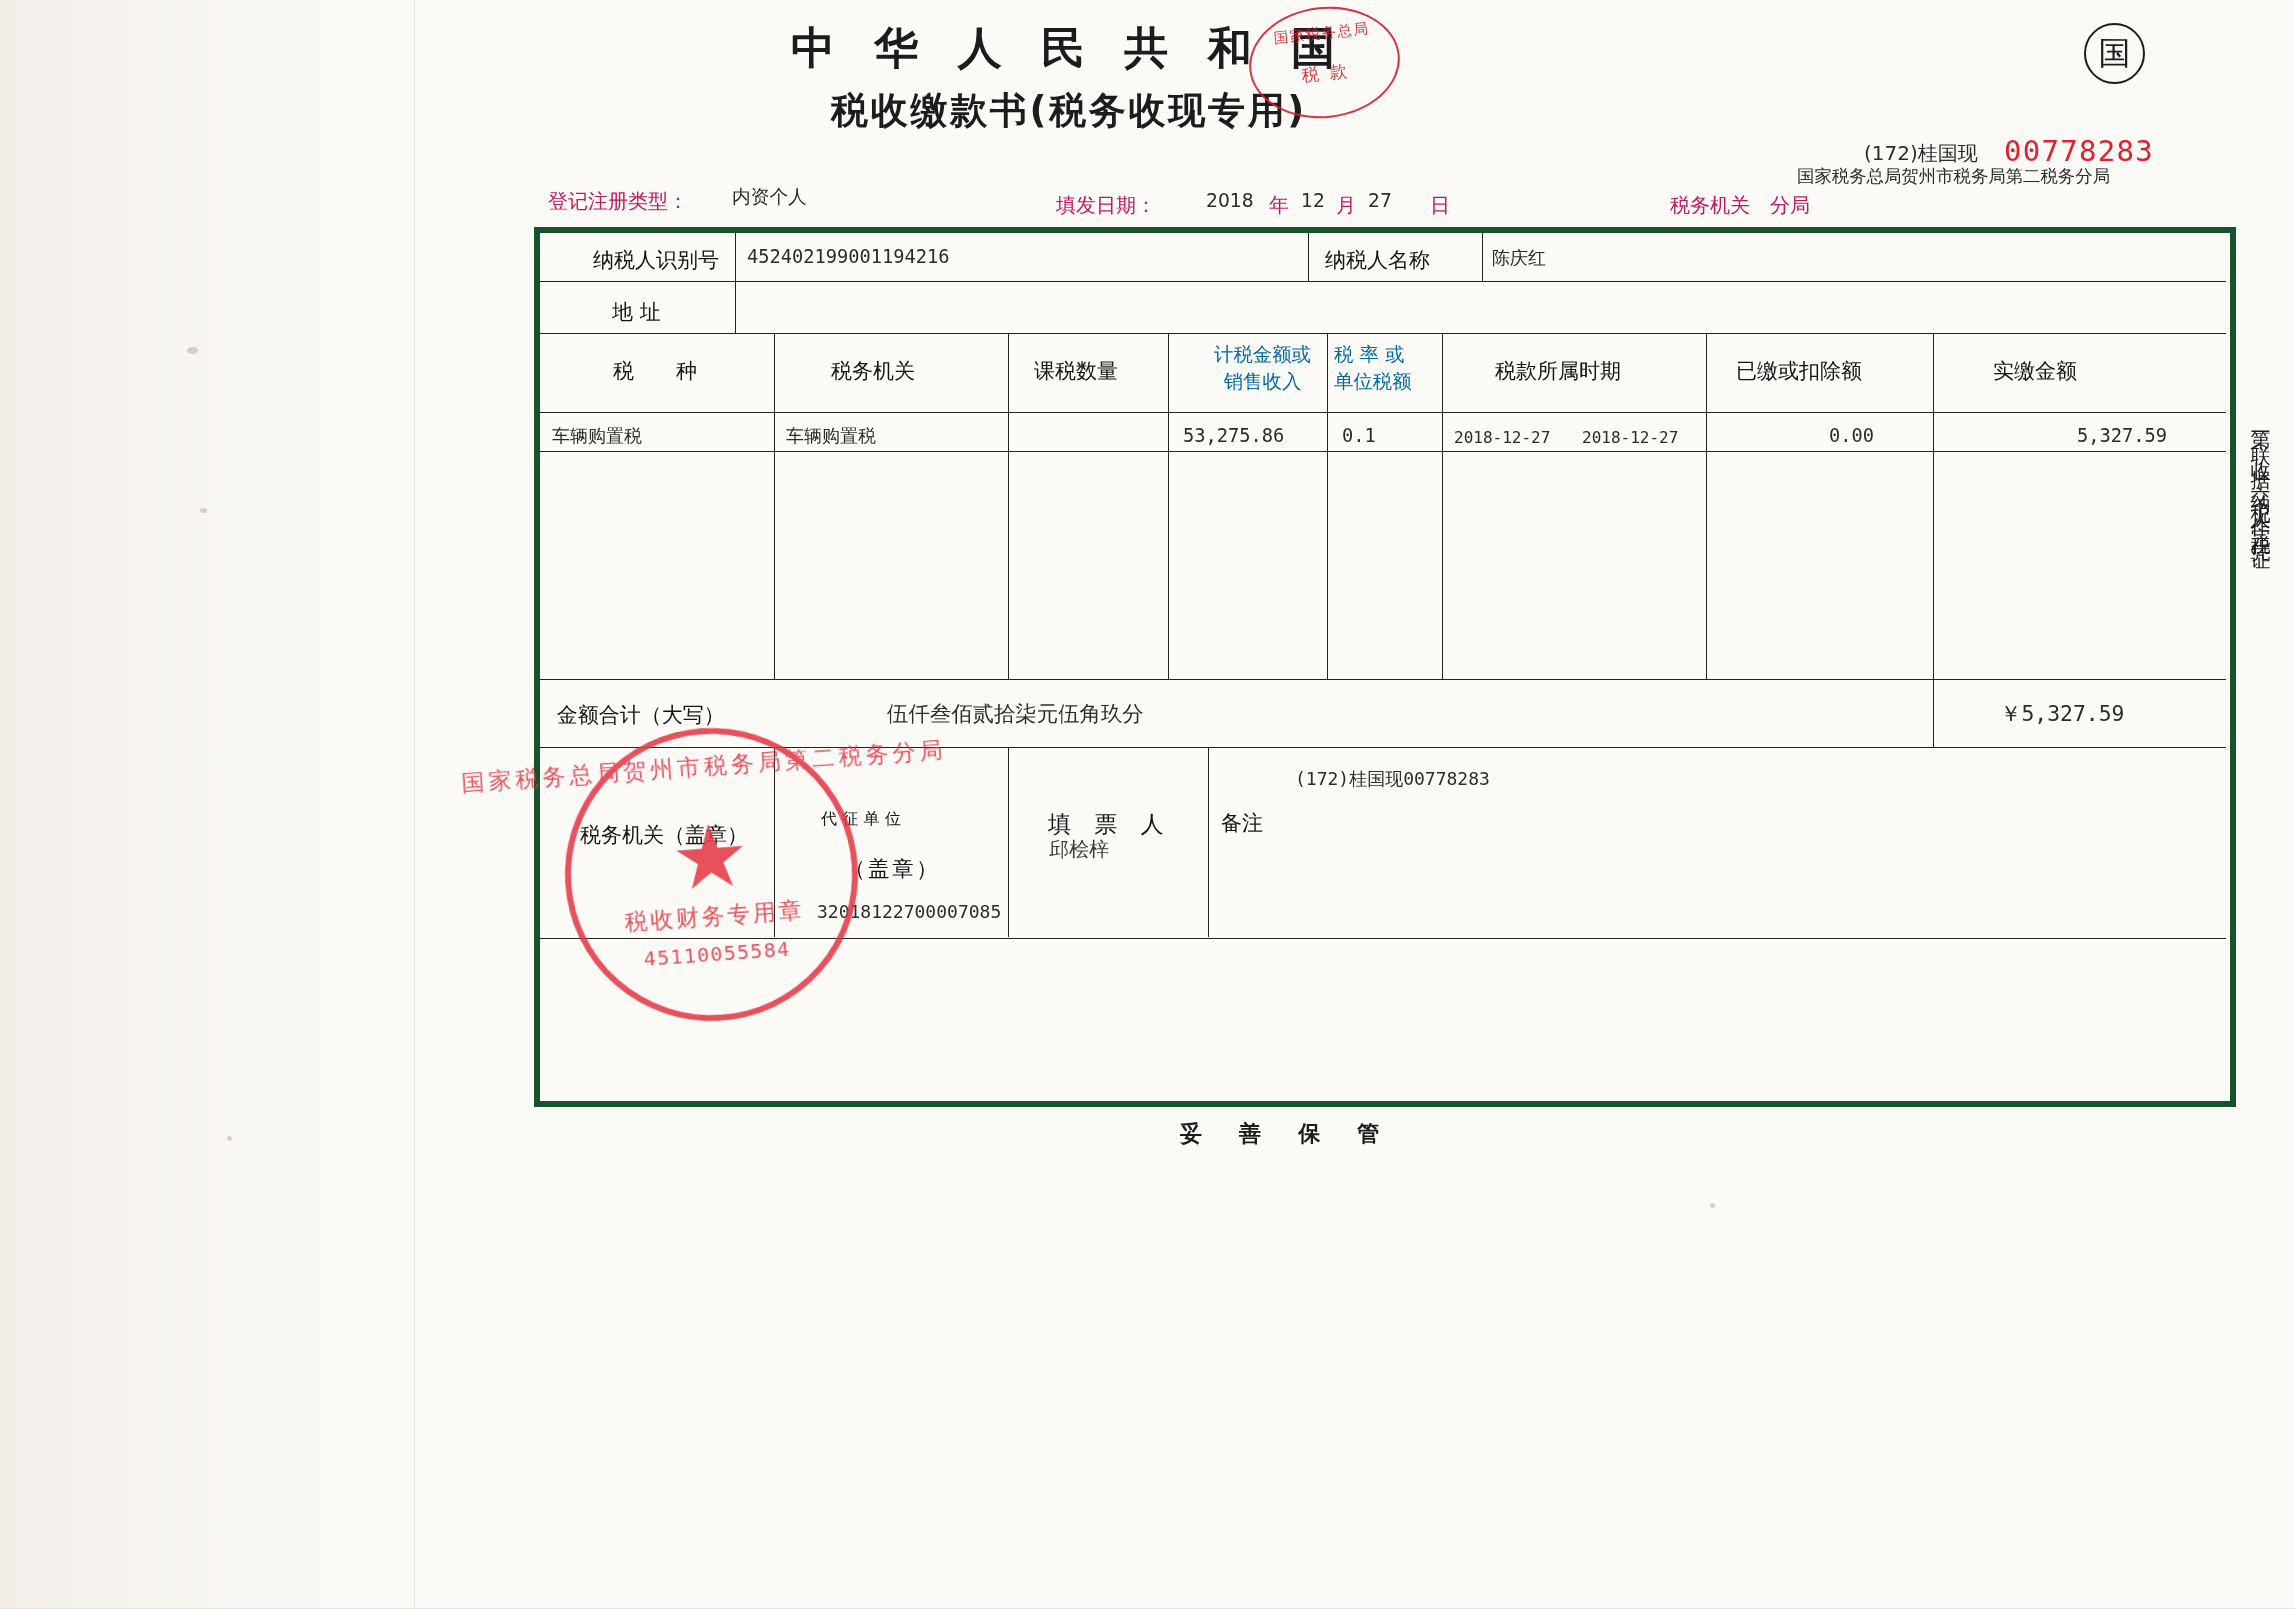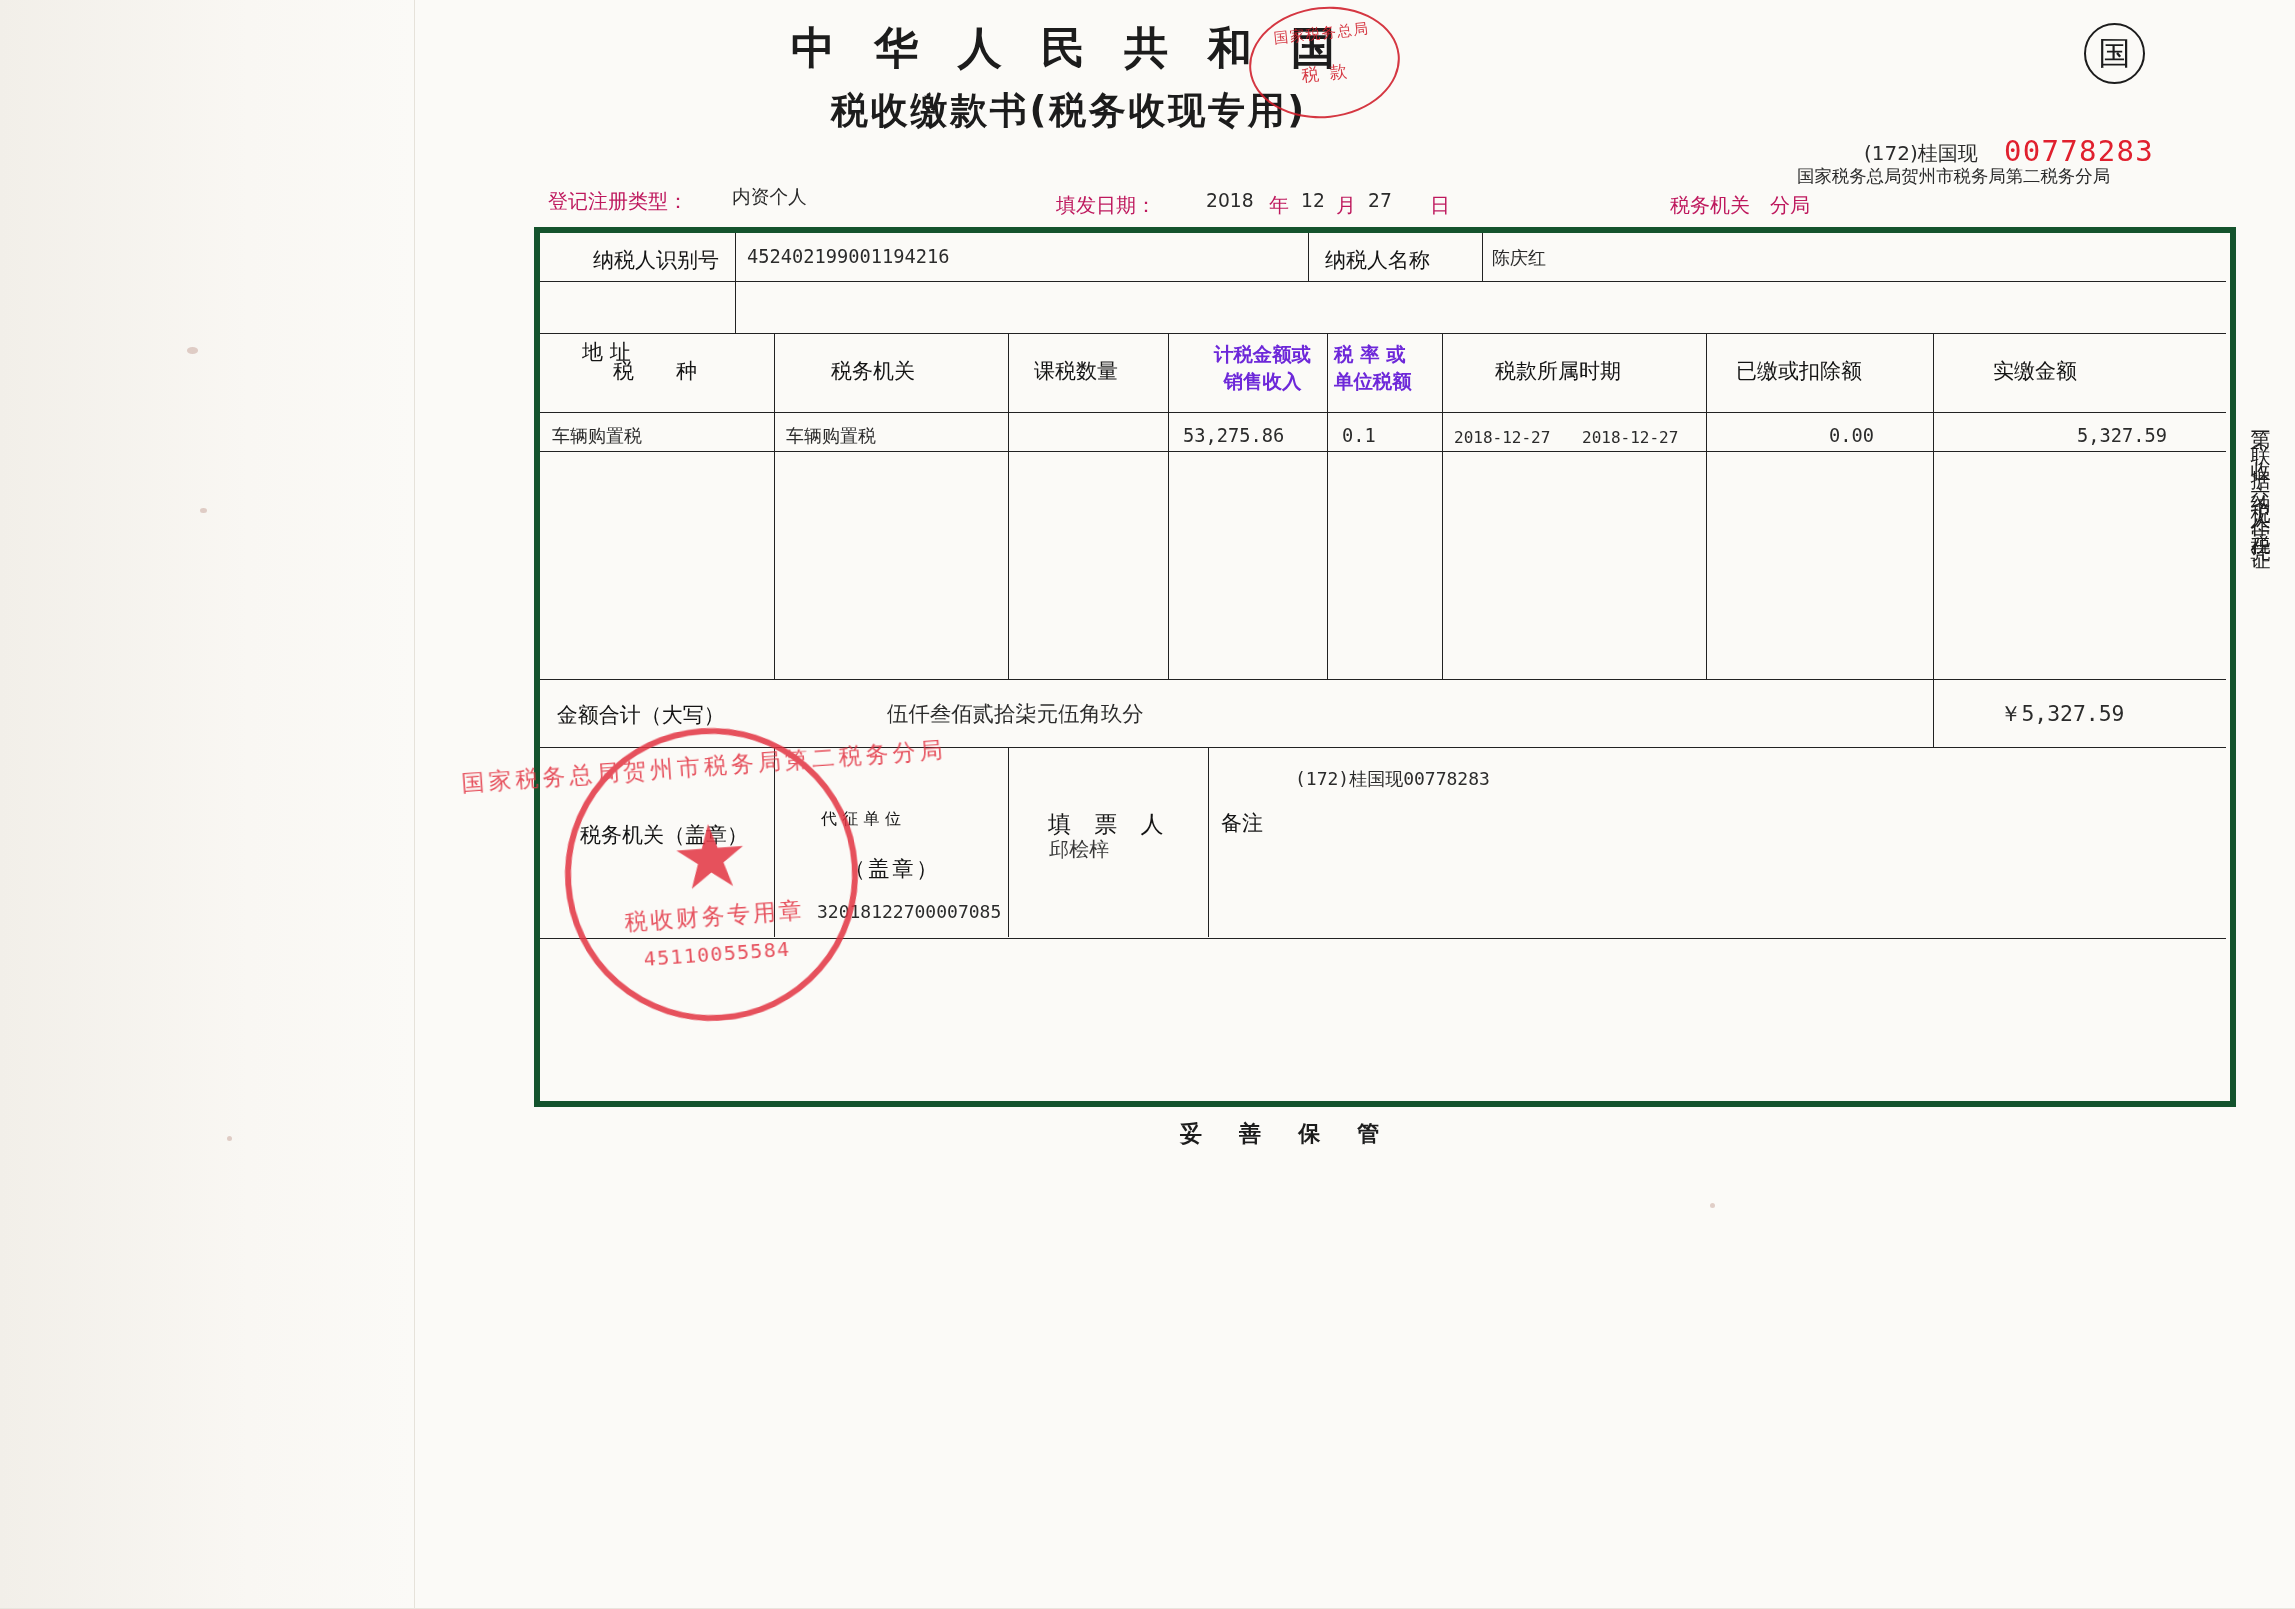--- a/index.html
+++ b/index.html
@@ -72,21 +72,21 @@
   .val{font-family:"DejaVu Sans", sans-serif;font-size:18.7px;color:#2b2b2b;white-space:nowrap;}
   .ipos{position:absolute;white-space:nowrap;}
 
   
   .tbl{position:absolute;left:534px;top:227px;width:1690px;height:868px;border:6px solid #14532d;}
   .hline{position:absolute;left:0;background:#222;height:1.3px;}
   .vline{position:absolute;top:0;background:#222;width:1.3px;}
 
   .cell{position:absolute;font-family:"DejaVu Sans", sans-serif;white-space:nowrap;}
   .hdr{font-size:21px;color:#141414;}
-  .hdr2{font-size:19.4px;color:#6d28d9;line-height:27px;font-weight:bold;}
+  .hdr2{font-size:19.4px;color:#0369a1;line-height:27px;}
   .data{font-family:"DejaVu Sans Mono", monospace;font-size:18.7px;color:#2b2b2b;}
   .data-cn{font-family:"DejaVu Sans", sans-serif;font-size:18px;color:#2b2b2b;}
 
   .note-wrap{position:absolute;font-family:"DejaVu Sans", sans-serif;font-size:18px;color:#222;line-height:29px;white-space:normal;}
 
   .side-vertical{
     position:absolute;left:2235px;top:414px;width:40px;
     font-family:"DejaVu Sans", sans-serif;font-size:20px;
     writing-mode:vertical-rl;letter-spacing:8px;color:#1c1c1c;white-space:nowrap;
   }
@@ -191,21 +191,21 @@
 
     <div class="vline" style="left:234px;top:514px;height:190px;"></div>
     <div class="vline" style="left:468px;top:514px;height:190px;"></div>
     <div class="vline" style="left:668px;top:514px;height:190px;"></div>
 
     <div class="cell hdr" style="left:53px;top:13.4px;">纳税人识别号</div>
     <div class="cell data" style="left:207px;top:13.4px;">452402199001194216</div>
     <div class="cell hdr" style="left:785px;top:13.4px;">纳税人名称</div>
     <div class="cell data-cn" style="left:952px;top:13.4px;">陈庆红</div>
 
-    <div class="cell hdr" style="left:42px;top:65px;margin-top:40px;">地    址</div>
+    <div class="cell hdr" style="left:72px;top:65px;">地    址</div>
     <div class="cell data-cn" style="left:207px;top:65px;"></div>
 
     <div class="cell hdr" style="left:73px;top:124px;">税　　种</div>
     <div class="cell hdr" style="left:291px;top:124px;">税务机关</div>
     <div class="cell hdr" style="left:494px;top:124px;">课税数量</div>
     <div class="cell hdr2" style="left:659px;top:108px;width:127px;white-space:pre-line;text-align:center;">计税金额或
 销售收入</div>
     <div class="cell hdr2" style="left:794px;top:108px;width:104px;white-space:pre-line;text-align:left;">税 率 或
 单位税额</div>
     <div class="cell hdr" style="left:955px;top:124px;">税款所属时期</div>

